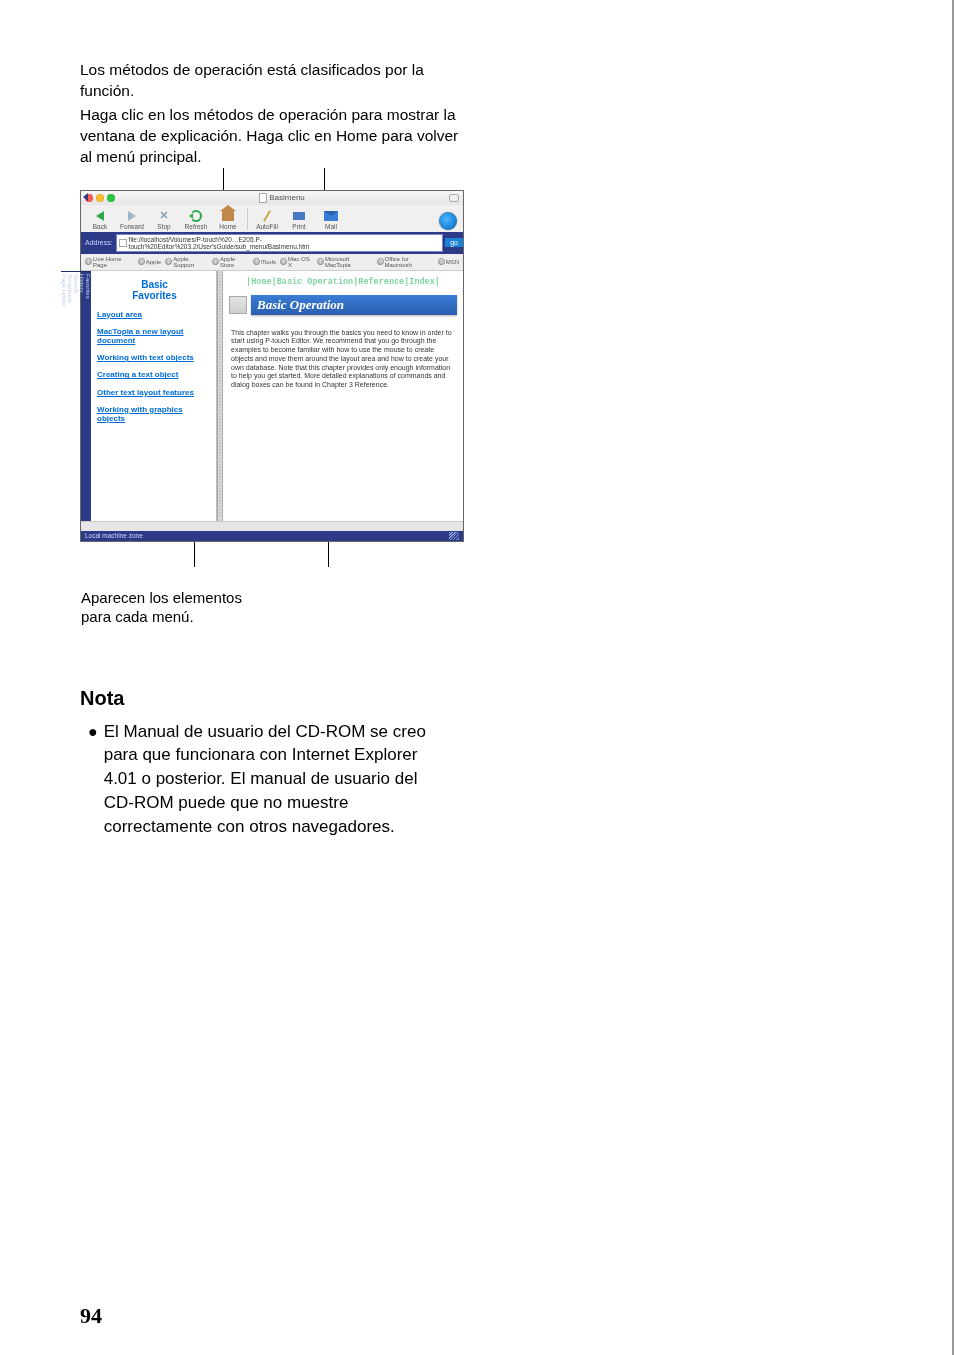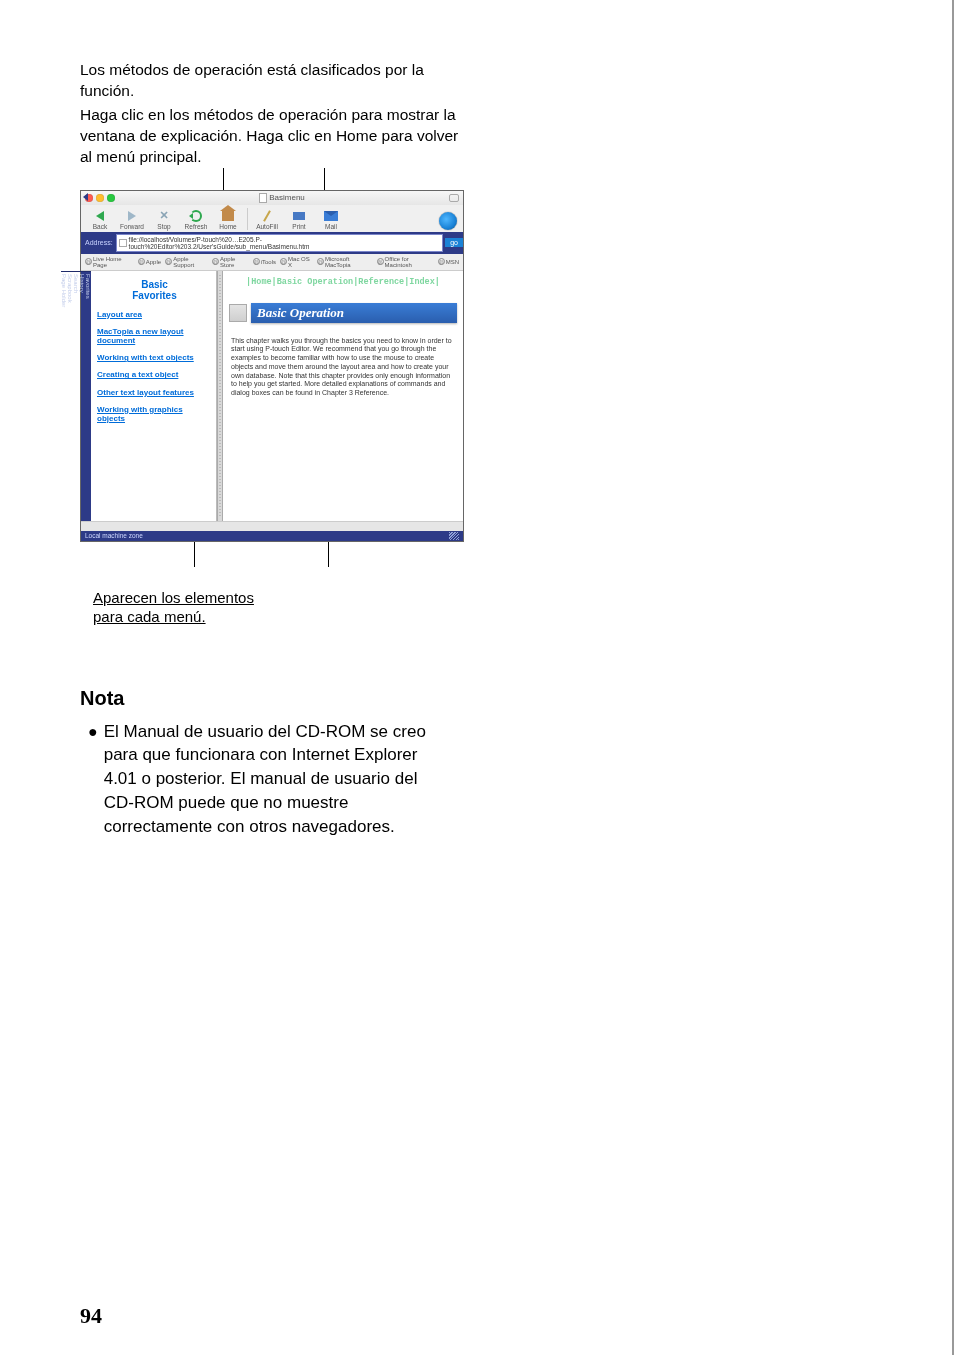--- a/index.html
+++ b/index.html
@@ -98,21 +98,21 @@
     .left-pane {
       width:126px; background:#fff; border-right:1px solid #bbb; position:relative;
     }
     .left-inner { padding:8px 4px 4px 6px; }
     .bo-title { color:#006cd9; font-weight:bold; font-size:10px; text-align:center; line-height:1.15;}
     .lp-link { color:#006cd9; text-decoration:underline; font-weight:bold; font-size:8px; display:block; margin-top:8px; line-height:1.15;}
     .lp-link.sm { font-size:8px; }
     .divider-col { width:6px; background:#d9d9d9; border-left:1px solid #aaa; border-right:1px solid #aaa; position:relative;}
     .divider-col::before{content:""; position:absolute; left:1px; right:1px; top:4px; bottom:4px; background:repeating-linear-gradient(#bbb,#bbb 1px,#d9d9d9 1px,#d9d9d9 3px);}
     .right-pane { flex:1; background:#fff; padding:6px 4px; }
-    .topnav { font-family: "Courier New", monospace; font-weight:bold; font-size:8.5px; color:#7fd7a0; text-align:center; margin-bottom:16px;}
+    .topnav { font-family: "Courier New", monospace; font-weight:bold; font-size:8.5px; color:#7fd7a0; text-align:center; margin-bottom:8px;}
     .hero {
       display:flex; align-items:center; gap:4px; margin:4px 2px 14px 2px;
     }
     .hero-ico { width:18px; height:18px; background:linear-gradient(#e4e4e4,#cfcfcf); border:1px solid #aaa;}
     .hero-band {
       flex:1; height:20px; background:linear-gradient(#3a7dd6,#2a5eae); color:#fff; font-style:italic; font-weight:bold; font-size:13px; font-family: "Times New Roman", serif; display:flex; align-items:center; padding-left:6px; box-shadow:0 1px 2px rgba(0,0,0,.3);
     }
     .para { font-size:7px; color:#333; line-height:1.25; padding:0 4px;}
     .status { background:#2d3a87; color:#cfd8ff; font-size:6.5px; padding:1px 4px; display:flex; justify-content:space-between;}
     .status .grip { width:10px;height:8px; background:repeating-linear-gradient(135deg,#8fa0d8,#8fa0d8 1px,transparent 1px,transparent 2px);}
@@ -120,21 +120,21 @@
     
     .callout-bot {
       position:absolute; width:1px; background:#000;
     }
     .cb1 { left:114px; top: 319px; height: 58px; }
     .cb2 { left:248px; top: 319px; height: 58px; }
     .captions { display:flex; margin-top:46px; gap:30px; }
     .cap {
       font-size:15px; font-weight:300; line-height:1.3;
     }
-    .cap1 { width:180px; margin-left:13px;text-decoration:underline;}
+    .cap1 { width:180px; margin-left:1px;}
     .cap2 { width:180px; }
     .nota-section { margin-top:60px; }
     .nota-h {
       font-size:20px; font-weight:bold; margin-bottom:10px;
     }
     .nota-body {
       display:flex; gap:6px; font-size:17px; font-weight:300; line-height:1.4;
       margin-left:8px; width:350px;
     }
     .bullet { font-size:16px; line-height:1.5; }

